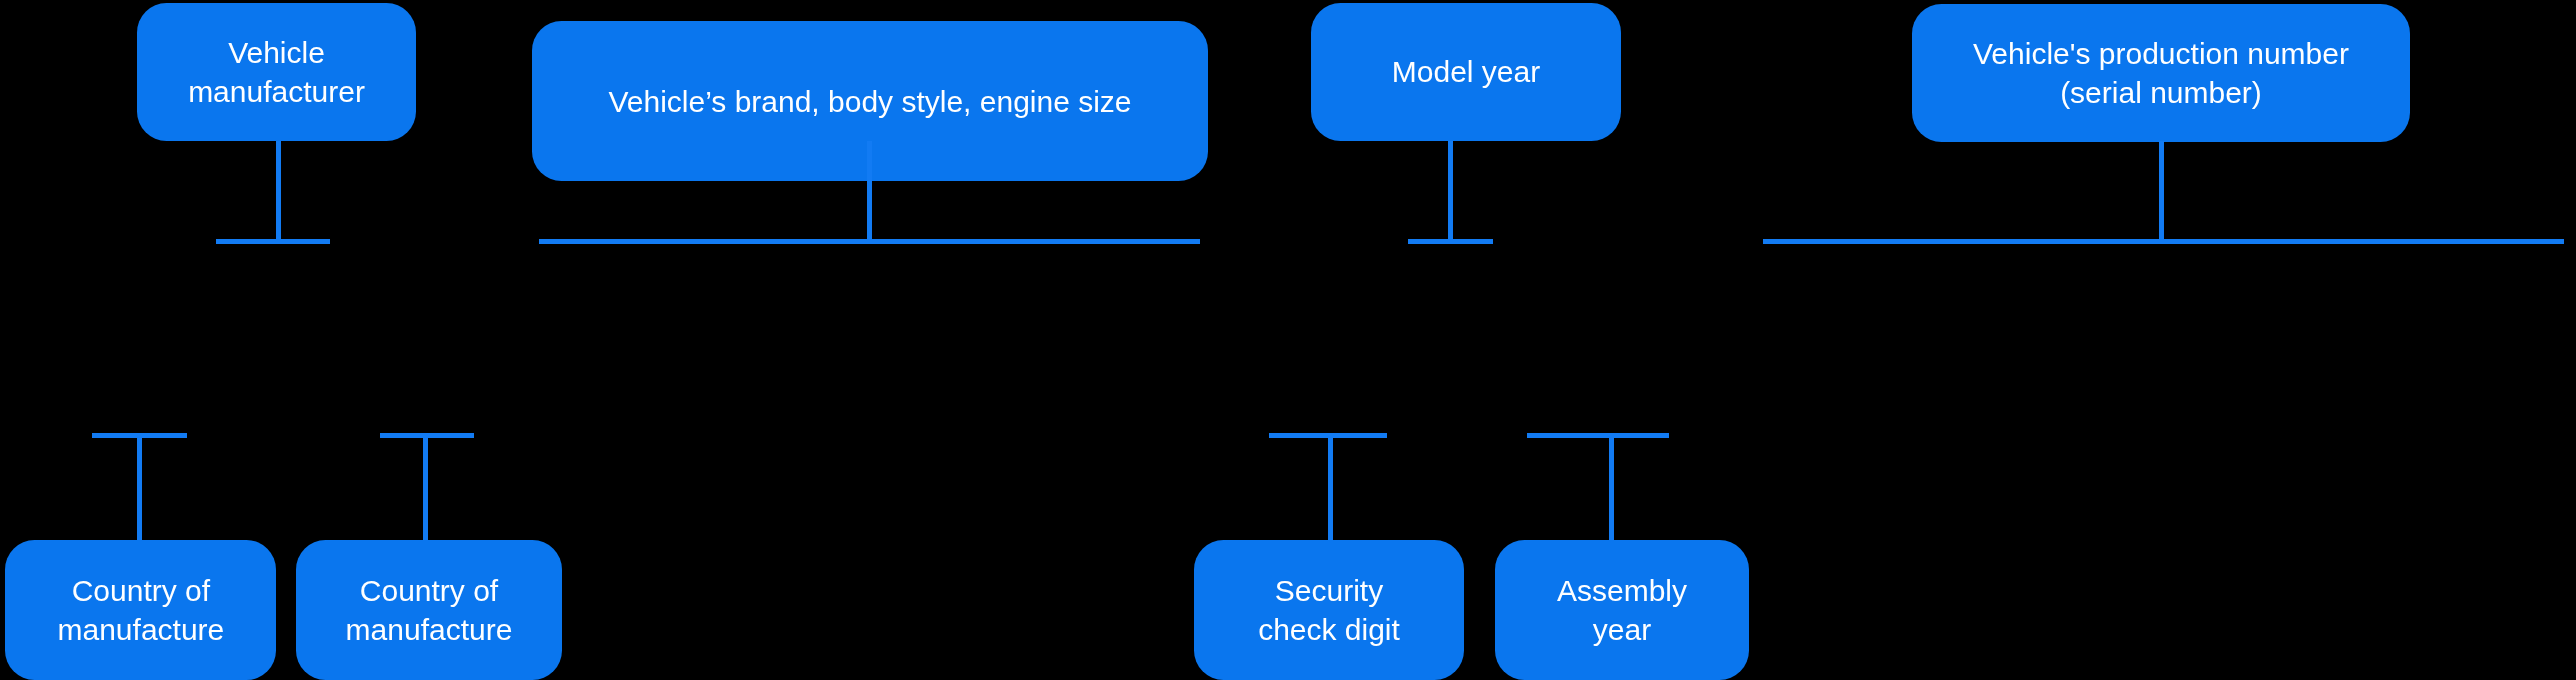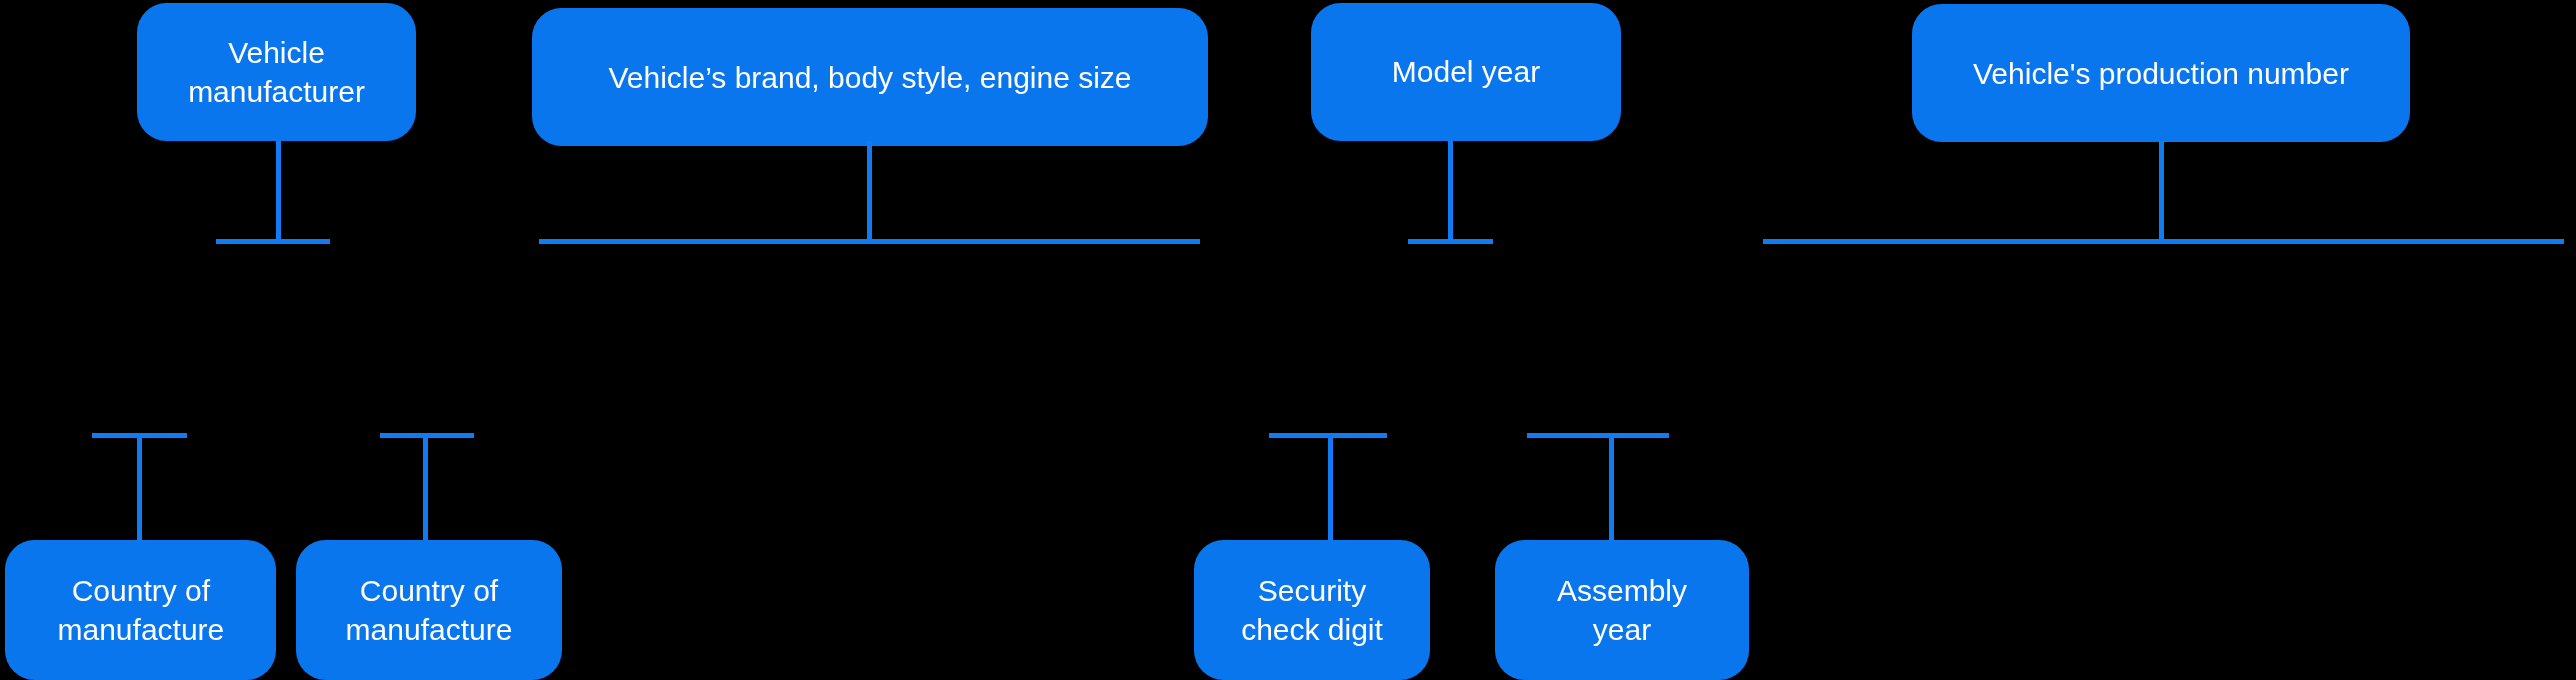--- a/index.html
+++ b/index.html
@@ -36,36 +36,37 @@
 
 <div class="diagram">
 
   <div class="node" style="left:137px;top:2.7px;width:279px;height:138px">
     <div class="label">
       <div>Vehicle</div>
       <div>manufacturer</div>
     </div>
   </div>
 
-  <div class="node" style="left:532px;top:8px;width:676px;height:138px">
+  <div class="node" style="left:532px;top:21px;width:676px;height:160px">
     <div class="label">
       <div>Vehicle’s brand, body style, engine size</div>
     </div>
   </div>
 
   <div class="node" style="left:1311px;top:2.7px;width:310px;height:138px">
     <div class="label">
       <div>Model year</div>
       <div></div>
     </div>
   </div>
 
   <div class="node" style="left:1912px;top:4px;width:498px;height:138px">
     <div class="label">
       <div>Vehicle's production number</div>
+      <div>(serial number)</div>
     </div>
   </div>
 
   <div class="vline" style="left:276px;top:141px;height:98px"></div>
   <div class="hline" style="left:216px;top:239px;width:114px"></div>
 
   <div class="vline" style="left:867px;top:141px;height:98px"></div>
   <div class="hline" style="left:539px;top:239px;width:661px"></div>
 
   <div class="vline" style="left:1448px;top:141px;height:98px"></div>
@@ -93,21 +94,21 @@
     </div>
   </div>
 
   <div class="node" style="left:296px;top:540px;width:266px;height:140px">
     <div class="label">
       <div>Country of</div>
       <div>manufacture</div>
     </div>
   </div>
 
-  <div class="node" style="left:1194px;top:540px;width:236px;height:140px">
+  <div class="node" style="left:1194px;top:540px;width:270px;height:140px">
     <div class="label">
       <div>Security</div>
       <div>check digit</div>
     </div>
   </div>
 
   <div class="node" style="left:1495px;top:540px;width:254px;height:140px">
     <div class="label">
       <div>Assembly</div>
       <div>year</div>

